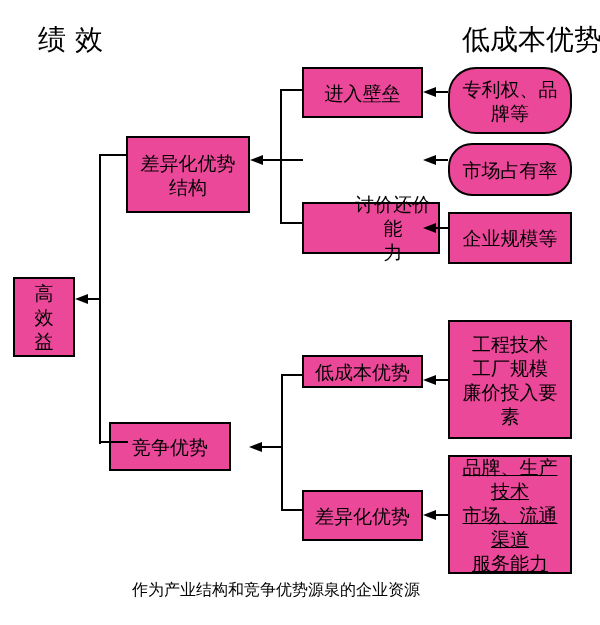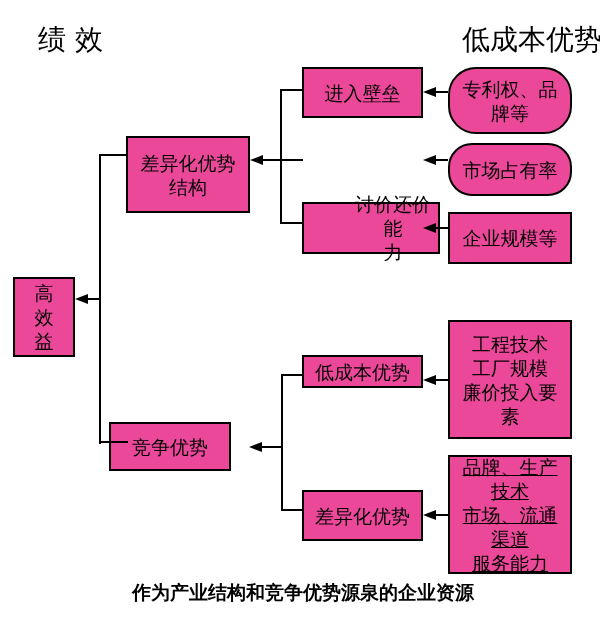--- a/index.html
+++ b/index.html
@@ -6,21 +6,21 @@
   #canvas{
     position:relative;width:600px;height:625px;background:#ffffff;
     font-family:"DejaVu Sans",sans-serif;color:#000000;overflow:hidden;
   }
   .box{
     position:absolute;box-sizing:border-box;border:2px solid #000000;
     background:#ec4899;display:flex;align-items:center;justify-content:center;
     text-align:center;font-size:19px;line-height:24px;white-space:pre-line;
   }
   .free-label{position:absolute;font-size:28px;white-space:pre;}
-  .caption{position:absolute;font-size:19px;font-weight:bold;white-space:pre;}
+  .caption{position:absolute;font-size:16px;font-weight:normal;white-space:pre;}
   .hline{position:absolute;height:2px;background:#000000;}
   .vline{position:absolute;width:2px;background:#000000;}
   .arr{
     position:absolute;width:0;height:0;
     border-top:5px solid transparent;border-bottom:5px solid transparent;
     border-right:13px solid #000000;
   }
 </style>
 </head>
 <body>

